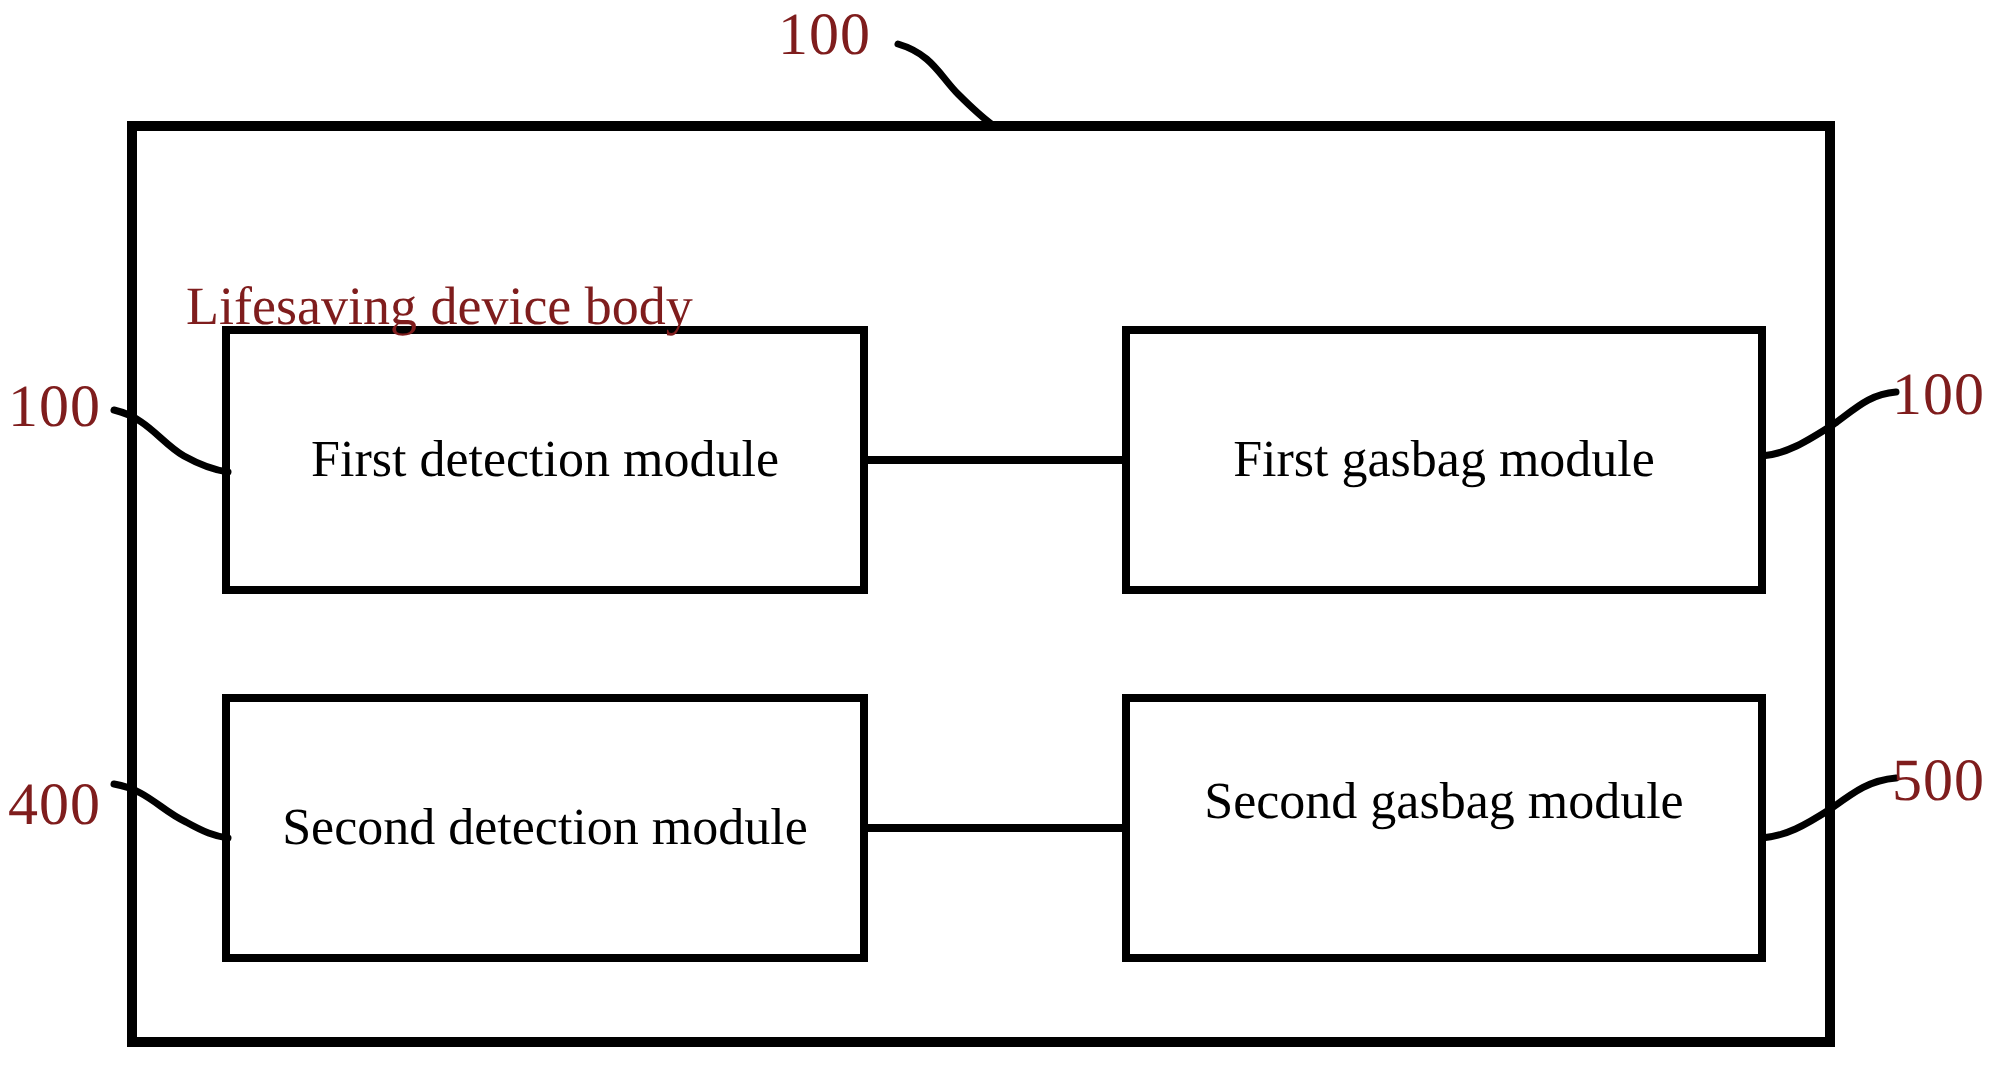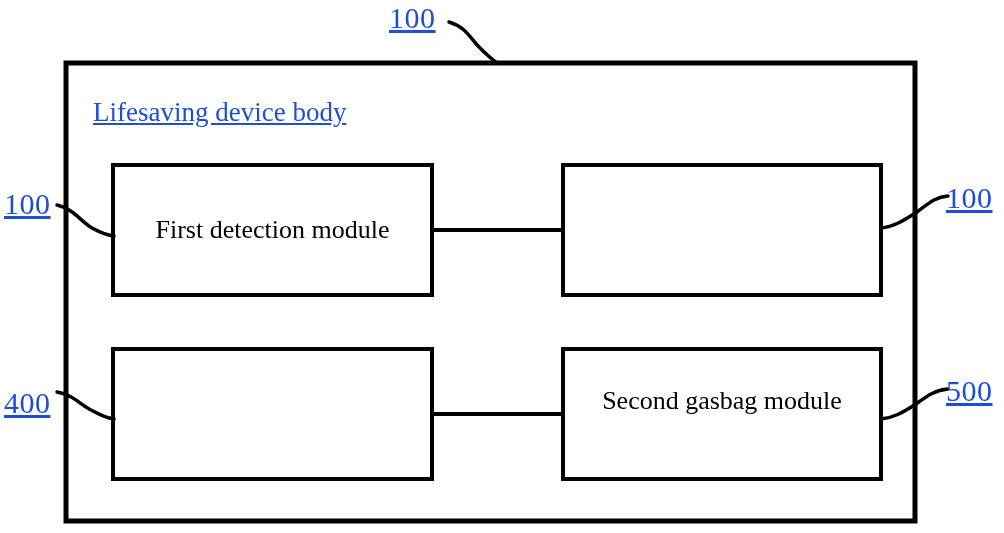--- a/index.html
+++ b/index.html
@@ -22,31 +22,31 @@
   #figure-svg {
     position: absolute;
     left: 0;
     top: 0;
     width: 1004px;
     height: 533px;
   }
   .lbl {
     position: absolute;
     font-family: "Liberation Serif", "DejaVu Serif", serif;
-    color: #1d4ed8;
+    color: #7f1d1d;
     white-space: nowrap;
     line-height: 1;
-    text-decoration: underline;
   }
   .ref-num {
     font-size: 30px;
     letter-spacing: 0.5px;
   }
   .body-label {
     font-size: 27px;
+    margin-top: 41px;
   }
   .module-label {
     font-size: 26px;
     text-align: center;
   }
   .module-text-wrap {
     position: absolute;
     display: flex;
     align-items: center;
     justify-content: center;
@@ -87,23 +87,29 @@
   <div class="lbl body-label" style="left:93px; top:99px;">Lifesaving device body</div>
 
   <div class="lbl ref-num" style="left:389px; top:3px;">100</div>
 
   <div class="module-text-wrap" style="left:113px; top:165px; width:319px; height:130px;justify-content:center;">
     <span class="module-label">First detection module</span>
   </div>
 
   <div class="lbl ref-num" style="left:4px; top:189px;">100</div>
 
+  <div class="module-text-wrap" style="left:563px; top:165px; width:318px; height:130px;">
+    <span class="module-label">First gasbag module</span>
+  </div>
 
   <div class="lbl ref-num" style="left:946px; top:183px;">100</div>
 
+  <div class="module-text-wrap" style="left:113px; top:349px; width:319px; height:130px;">
+    <span class="module-label">Second detection module</span>
+  </div>
 
   <div class="lbl ref-num" style="left:4px; top:388px;">400</div>
 
   <div class="module-text-wrap" style="left:563px; top:336px; width:318px; height:130px;">
     <span class="module-label">Second gasbag module</span>
   </div>
 
   <div class="lbl ref-num" style="left:946px; top:376px;">500</div>
 
 </div>

